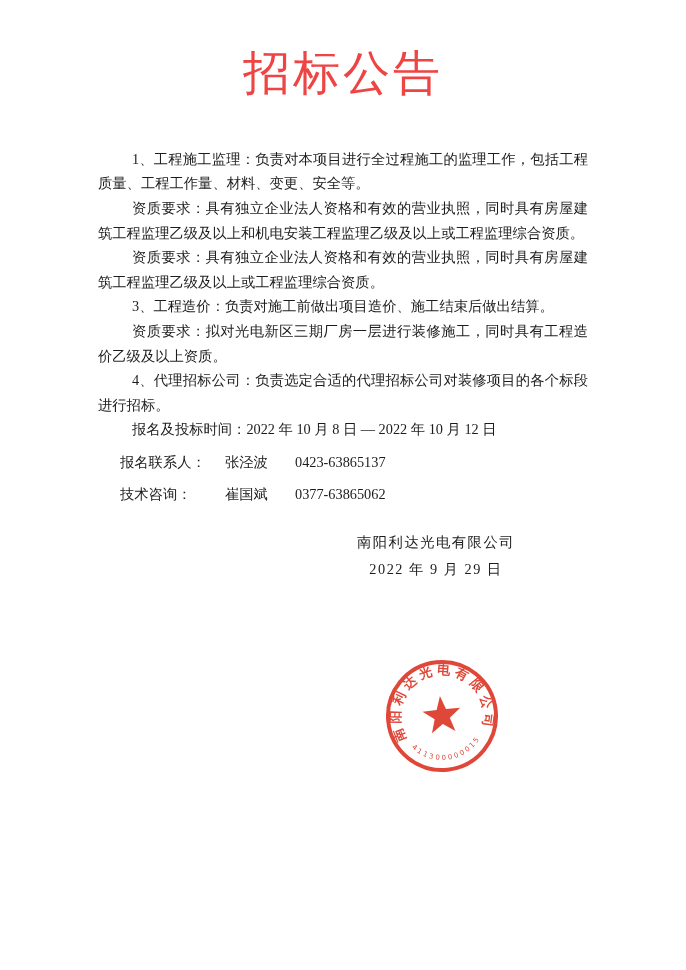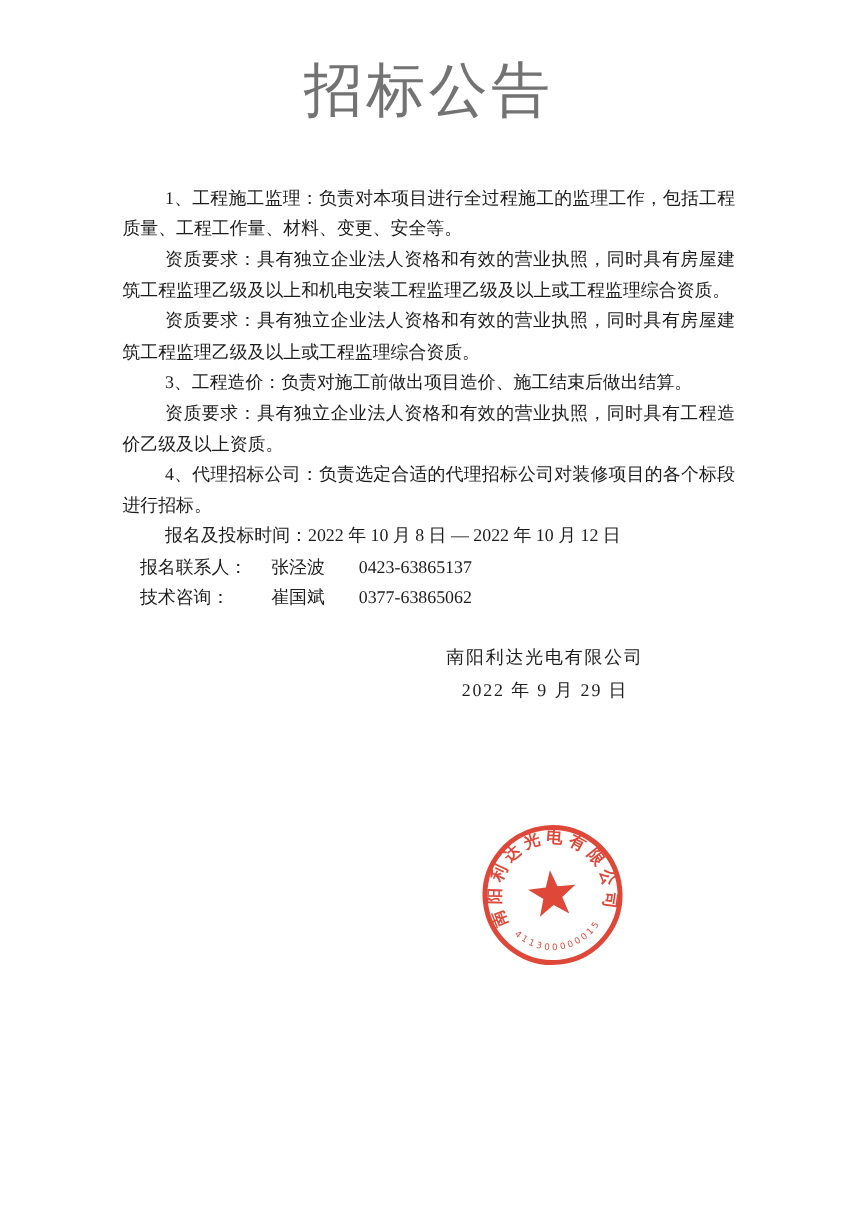--- a/index.html
+++ b/index.html
@@ -13,31 +13,31 @@
     color: #1c1c1c;
   }
   .title {
     margin: 0;
     padding-top: 44px;
     text-align: center;
     font-size: 47px;
     line-height: 1.25;
     font-weight: 500;
     letter-spacing: 3px;
-    color: #737373;
+    color: #ef4444;
   }
   .content {
     margin: 44px 98px 0 98px;
     font-size: 14.3px;
     line-height: 24.6px;
     text-align: justify;
   }
   p.body { margin: 0; text-indent: 34px; }
   .lead { font-weight: 400; }
-  .contact { display: flex; margin: 0; padding-left: 14px; }
+  .contact { display: flex; margin: 8px; padding-left: 14px; }
   .contact .clabel { width: 105px; }
   .contact .cname  { width: 70px; }
   .sig {
     margin-top: 22px;
     margin-left: 258px;
     width: 160px;
     text-align: center;
     letter-spacing: 1.5px;
     line-height: 27px;
   }
@@ -70,21 +70,21 @@
 
     <p class="body"><span class="lead">1、工程施工监理：</span><span>负责对本项目进行全过程施工的监理工作，包括工程质量、工程工作量、材料、变更、安全等。</span></p>
 
     <p class="body"><span class="lead"></span><span>资质要求：具有独立企业法人资格和有效的营业执照，同时具有房屋建筑工程监理乙级及以上和机电安装工程监理乙级及以上或工程监理综合资质。</span></p>
 
 
     <p class="body"><span class="lead"></span><span>资质要求：具有独立企业法人资格和有效的营业执照，同时具有房屋建筑工程监理乙级及以上或工程监理综合资质。</span></p>
 
     <p class="body"><span class="lead">3、工程造价：</span><span>负责对施工前做出项目造价、施工结束后做出结算。</span></p>
 
-    <p class="body"><span class="lead"></span><span>资质要求：具有独立企业法人资格和有效的营业执照，同时具有工程造价乙级及以上资质。</span></p>
+    <p class="body"><span class="lead"></span><span>资质要求：拟对光电新区三期厂房一层进行装修施工，同时具有工程造价乙级及以上资质。</span></p>
 
     <p class="body"><span class="lead">4、代理招标公司：</span><span>负责选定合适的代理招标公司对装修项目的各个标段进行招标。</span></p>
 
 
     <p class="body"><span class="lead"></span><span>报名及投标时间：2022 年 10 月 8 日 — 2022 年 10 月 12 日</span></p>
 
     <div class="contact">
       <span class="clabel">报名联系人：</span>
       <span class="cname">张泾波</span>
       <span class="cphone">0423-63865137</span>

